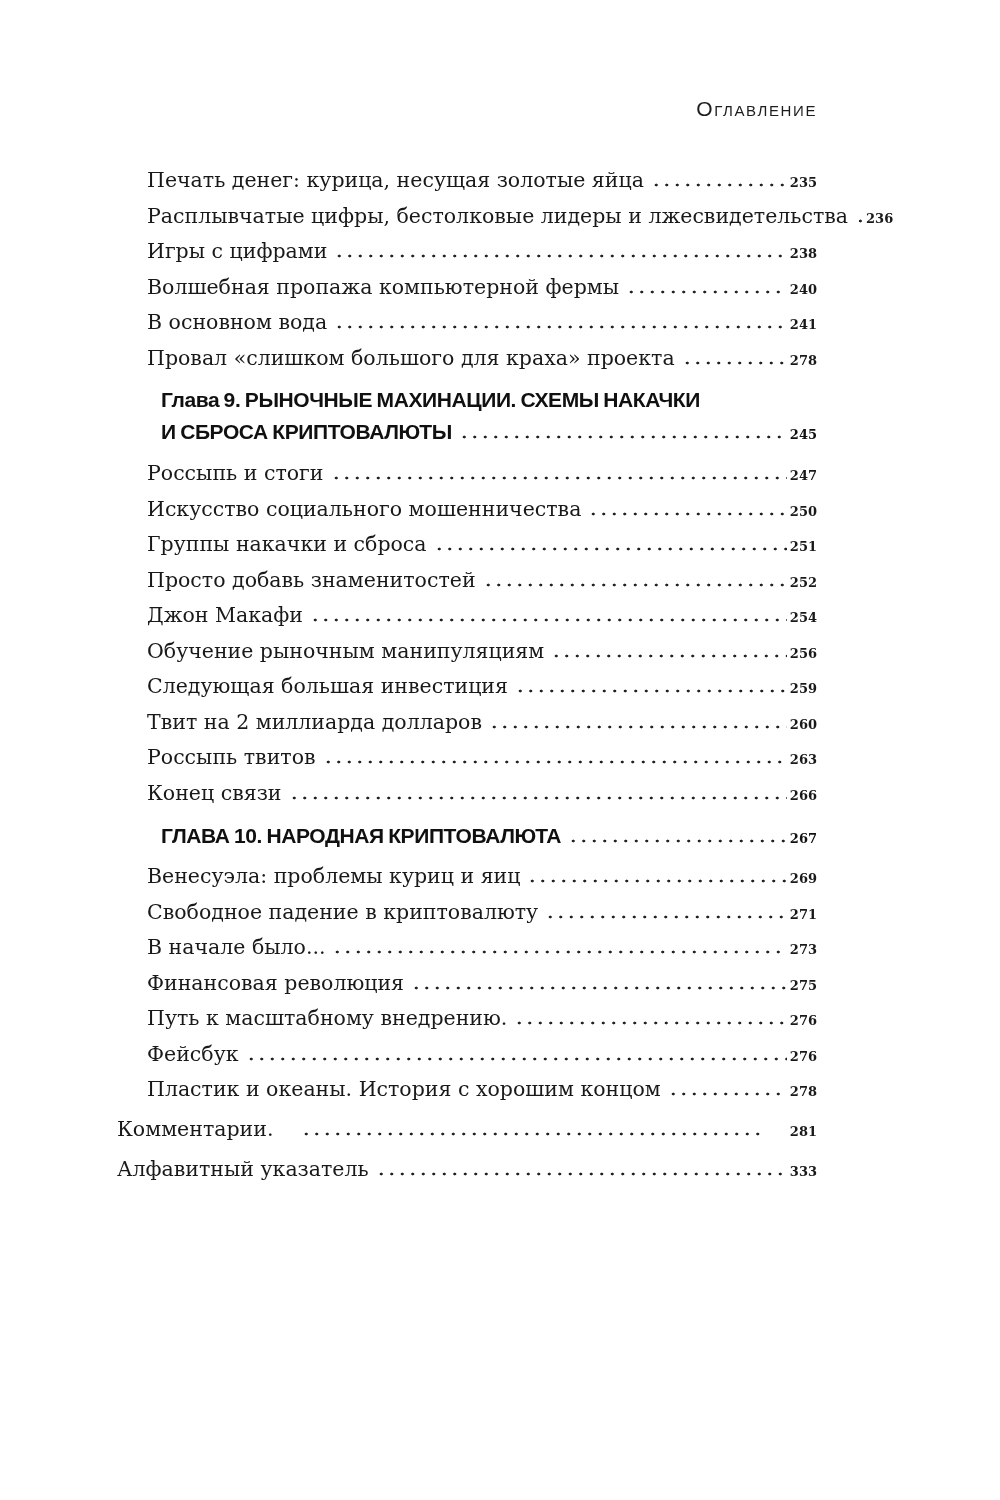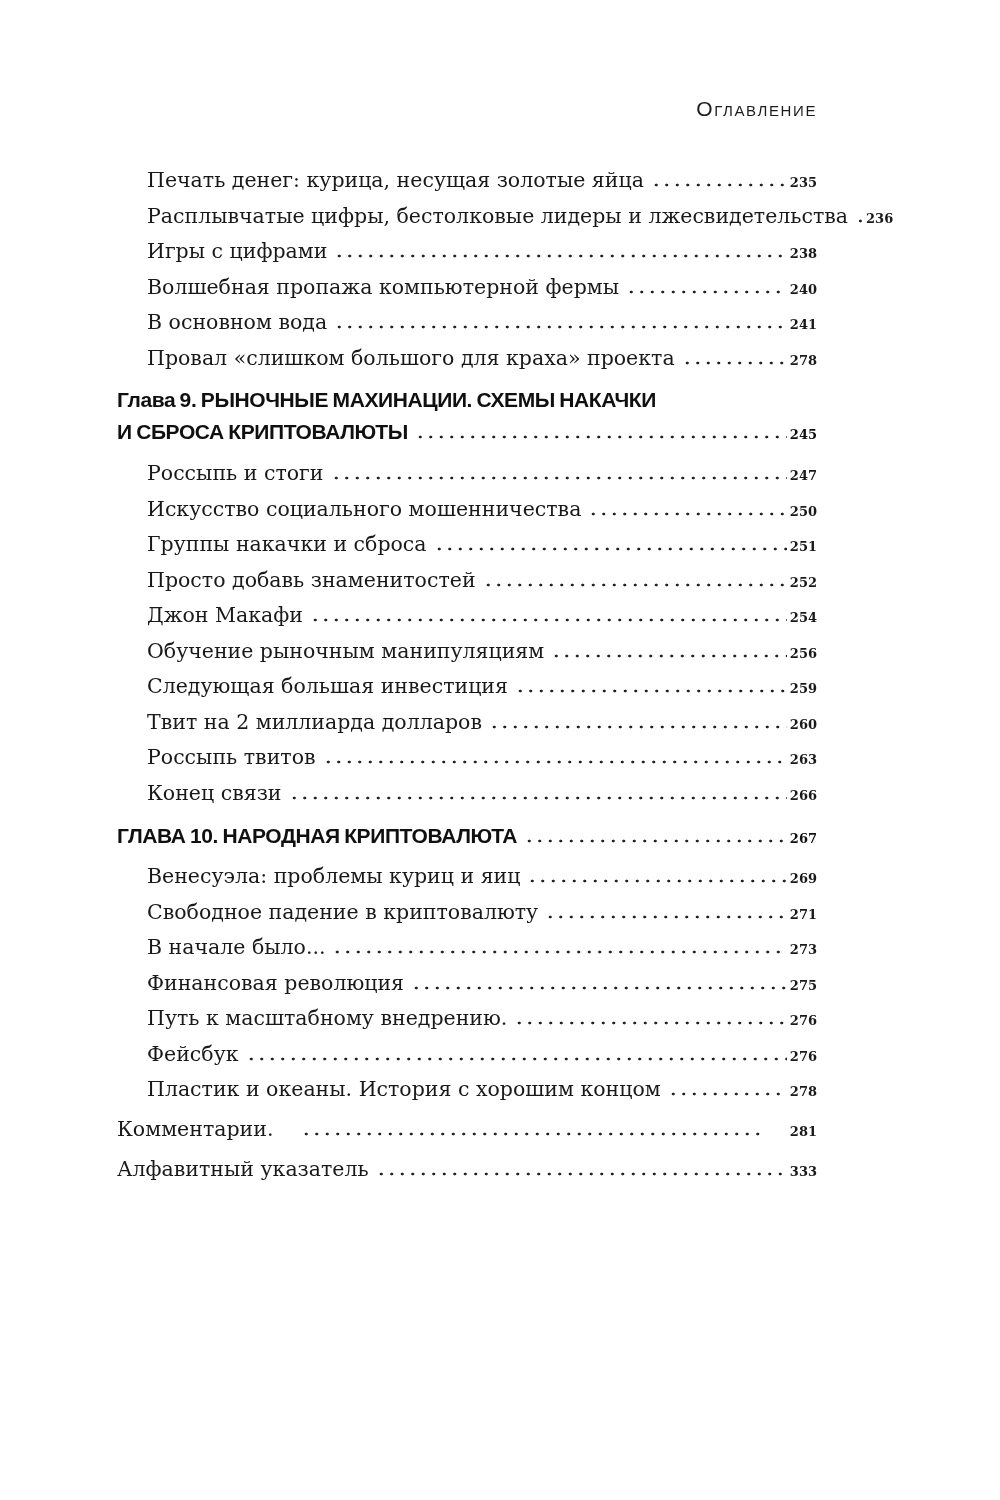--- a/index.html
+++ b/index.html
@@ -59,20 +59,21 @@
     white-space: nowrap;
   }
   .chapter {
     font-family: "Liberation Sans", "DejaVu Sans", sans-serif;
     font-weight: 700;
     font-size: 21px;
     line-height: 32px;
     letter-spacing: -0.4px;
     word-spacing: -1px;
     color: #101010;
+    margin-left: 44px;
   }
   .ch9  { margin-top: 7px; margin-bottom: 6px; }
   .ch10 { margin-top: 8px; margin-bottom: 5px; }
   .back-row1 { margin-top: 4px; gap: 21px; }
   .back-row2 { margin-top: 5px; }
 </style>
 </head>
 <body>
 
 <div class="page">

